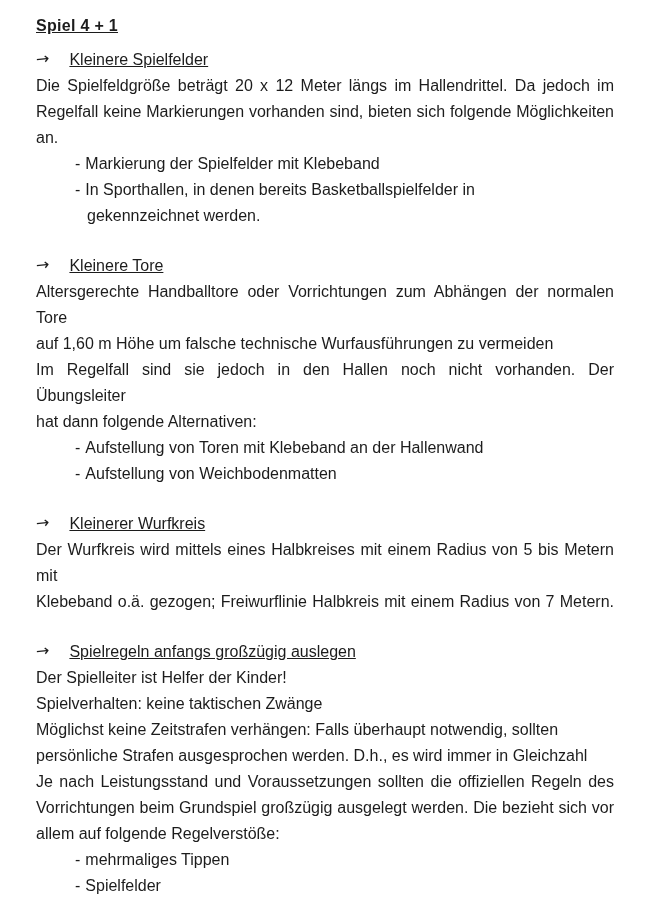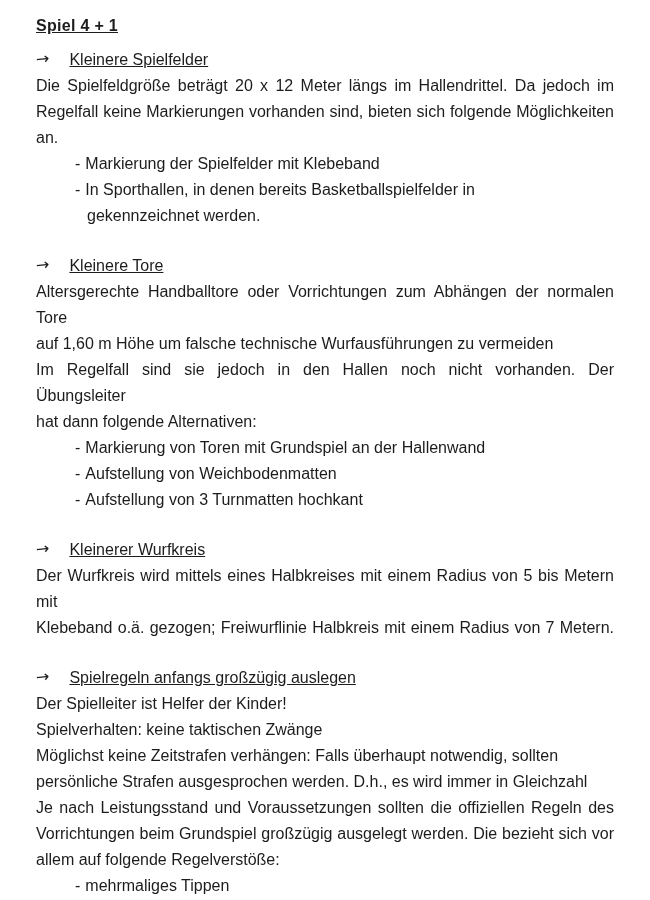--- a/index.html
+++ b/index.html
@@ -77,23 +77,22 @@
         <div class="line bullet"><span class="marker">-</span><span>Markierung der Spielfelder mit Klebeband</span></div>
         <div class="line bullet"><span class="marker">-</span><span>In Sporthallen, in denen bereits Basketballspielfelder in</span></div>
         <div class="line bullet-cont">gekennzeichnet werden.</div>
       </div>
       <div class="section">
         <div class="heading"><span class="arrow">→</span><span class="heading-text">Kleinere Tore</span></div>
         <div class="line justify">Altersgerechte Handballtore oder Vorrichtungen zum Abhängen der normalen Tore</div>
         <div class="line">auf 1,60 m Höhe um falsche technische Wurfausführungen zu vermeiden</div>
         <div class="line justify">Im Regelfall sind sie jedoch in den Hallen noch nicht vorhanden. Der Übungsleiter</div>
         <div class="line">hat dann folgende Alternativen:</div>
-        <div class="line bullet"><span class="marker">-</span><span>Markierung von Toren mit Grundspiel an der Hallenwand</span></div>
+        <div class="line bullet"><span class="marker">-</span><span>Aufstellung von Toren mit Klebeband an der Hallenwand</span></div>
         <div class="line bullet"><span class="marker">-</span><span>Aufstellung von Weichbodenmatten</span></div>
-        <div class="line bullet"><span class="marker">-</span><span>Aufstellung von 3 Turnmatten hochkant</span></div>
       </div>
       <div class="section">
         <div class="heading"><span class="arrow">→</span><span class="heading-text">Kleinerer Wurfkreis</span></div>
         <div class="line justify">Der Wurfkreis wird mittels eines Halbkreises mit einem Radius von 5 bis Metern mit</div>
         <div class="line justify">Klebeband o.ä. gezogen; Freiwurflinie Halbkreis mit einem Radius von 7 Metern.</div>
       </div>
       <div class="section">
         <div class="heading"><span class="arrow">→</span><span class="heading-text">Spielregeln anfangs großzügig auslegen</span></div>
         <div class="line">Der Spielleiter ist Helfer der Kinder!</div>
         <div class="line">Spielverhalten: keine taktischen Zwänge</div>

